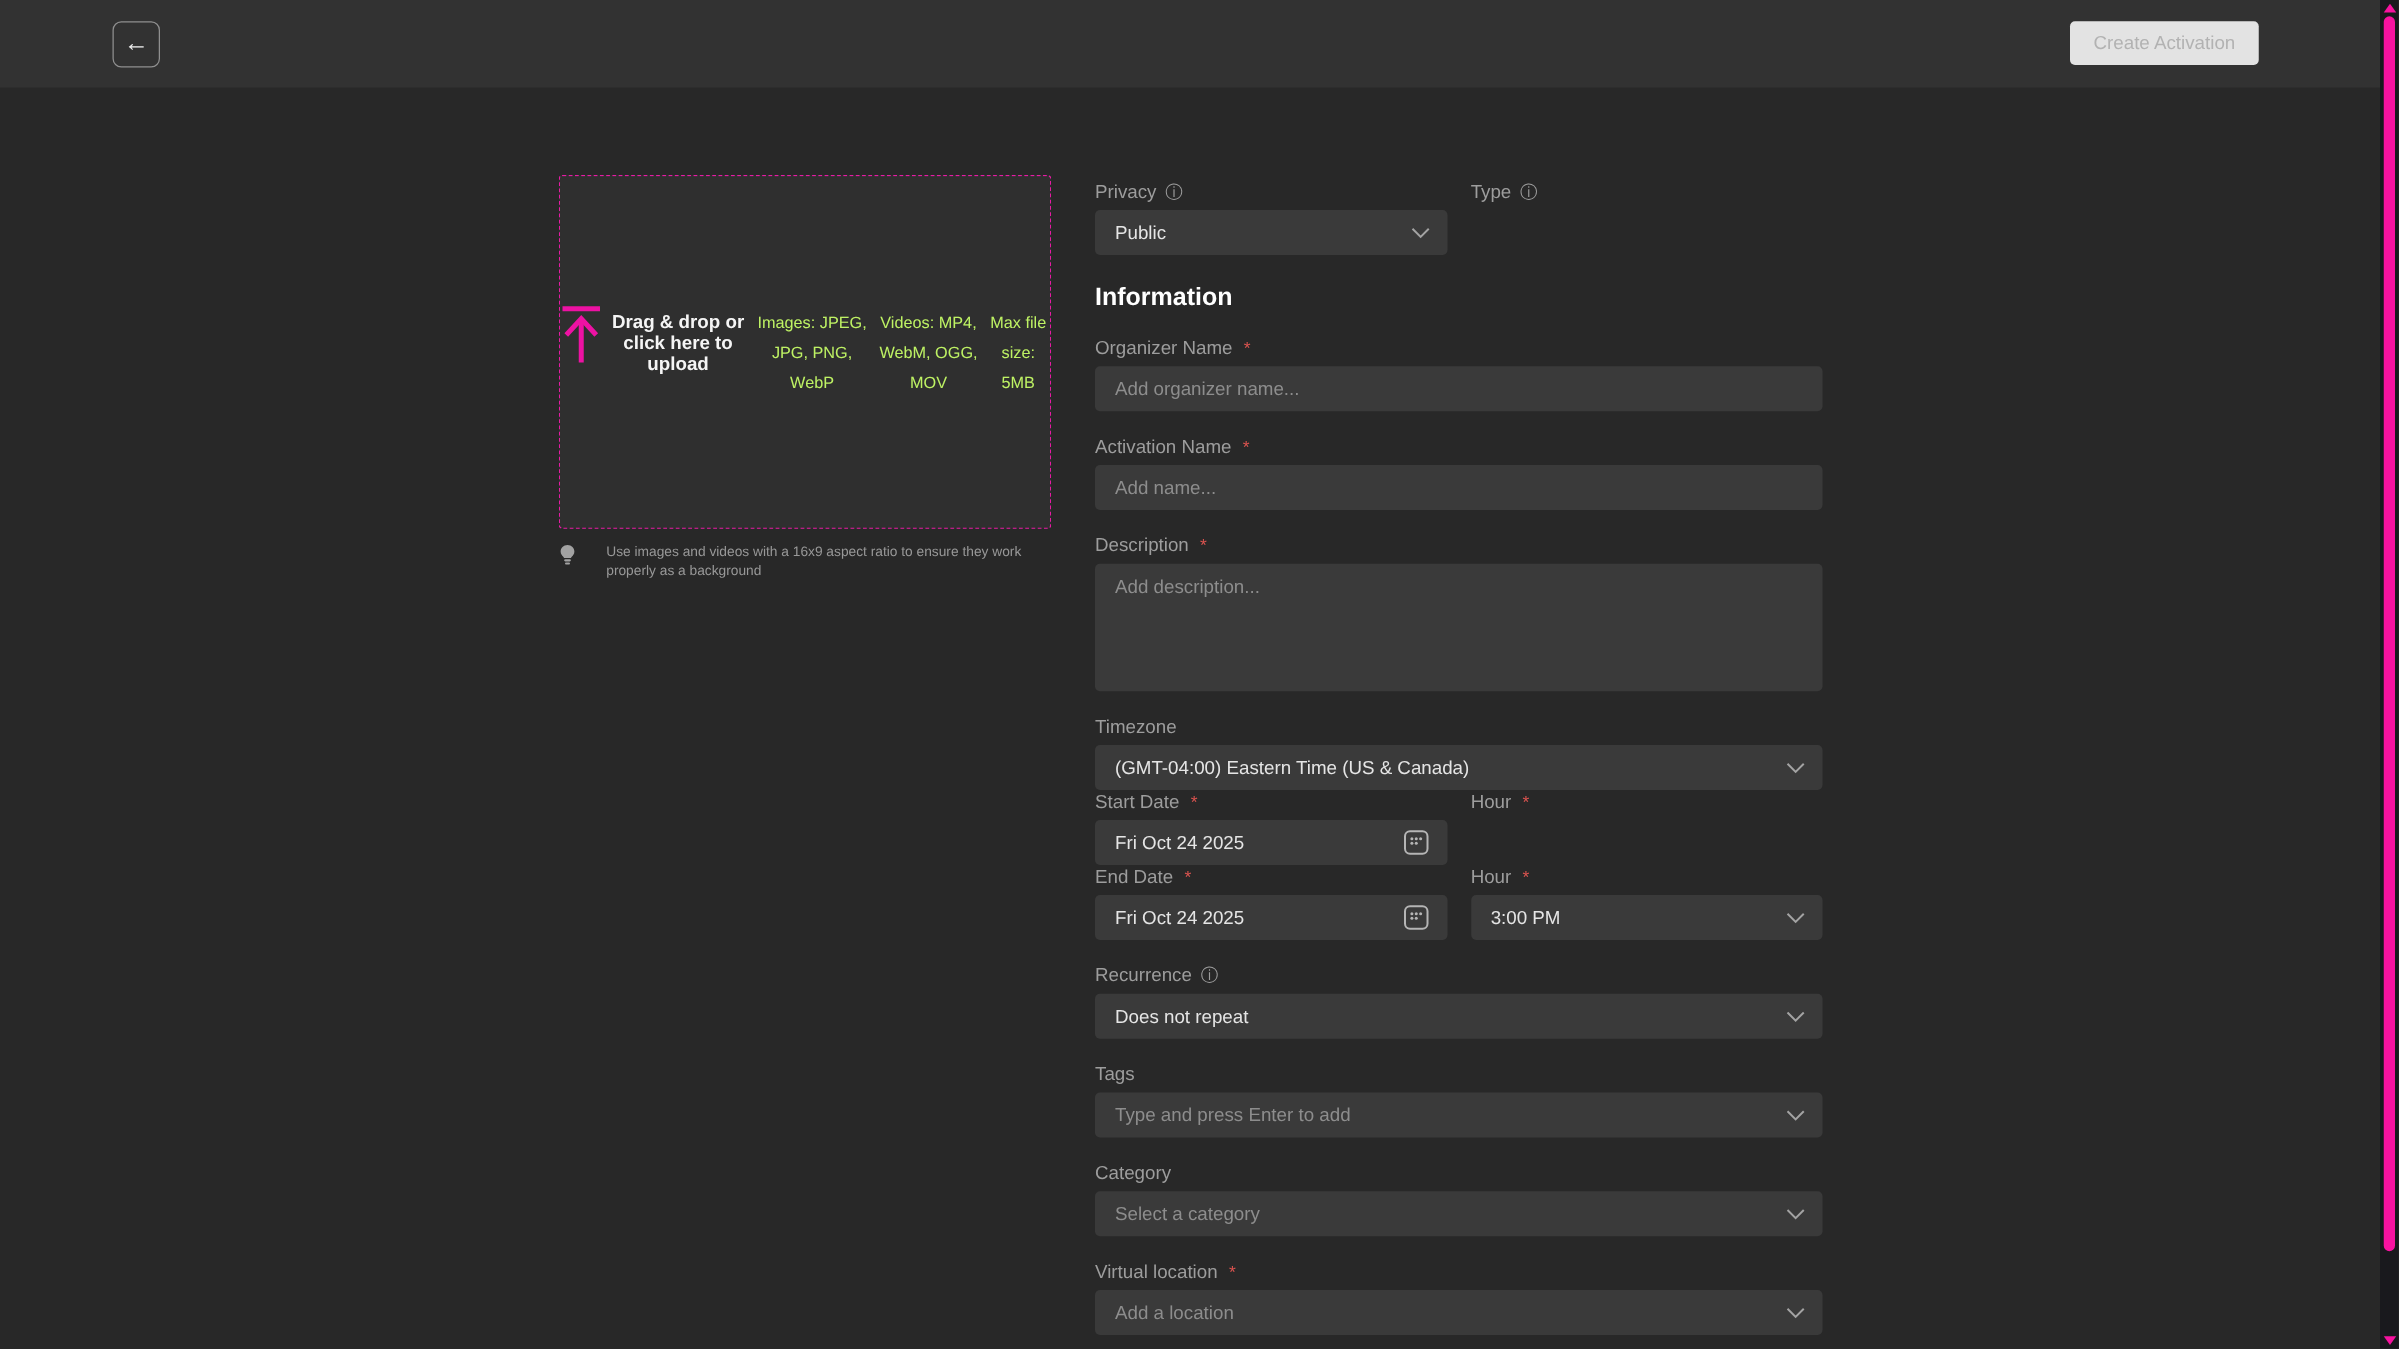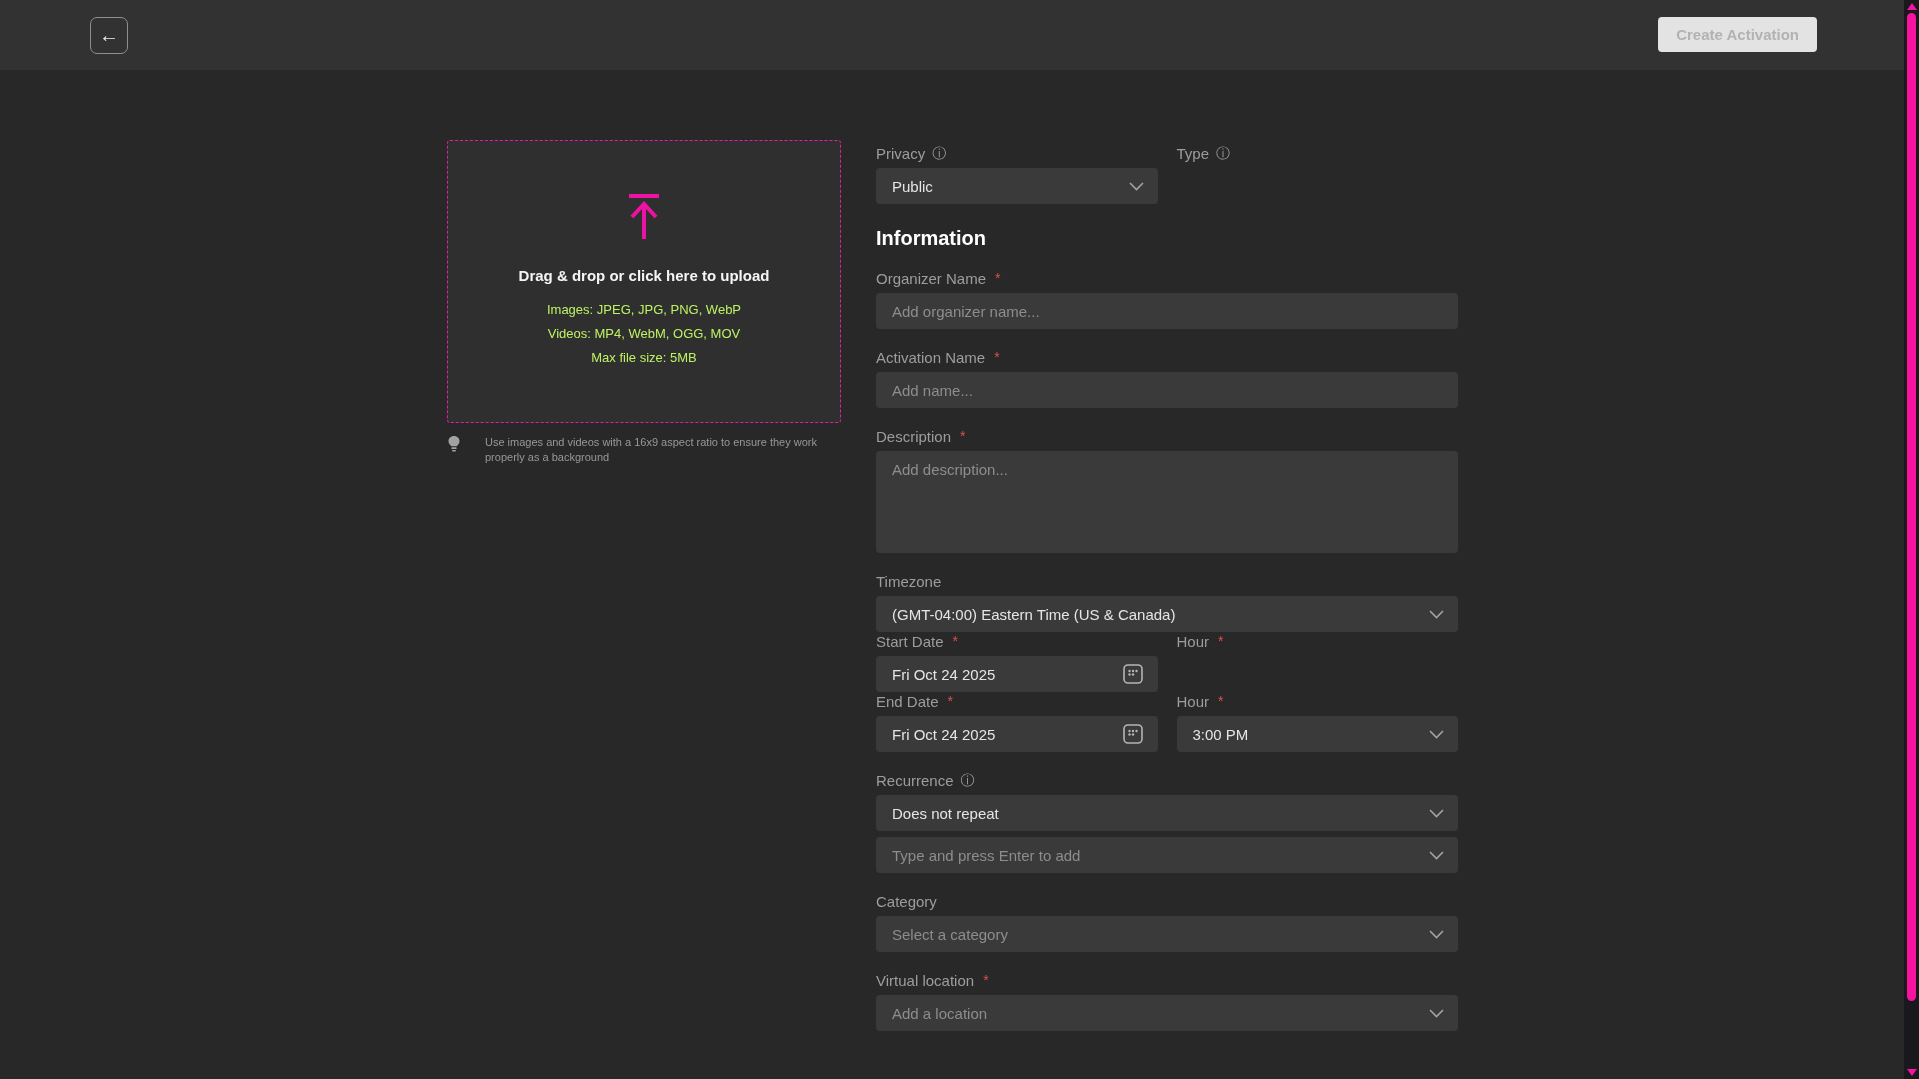--- a/index.html
+++ b/index.html
@@ -15,30 +15,30 @@
     position:absolute; left:0; top:0; width:1919px; height:70px;
     background:#323232;
   }
   .back-btn {
     position:absolute; left:90px; top:17px; width:38px; height:37px;
     background:transparent; border:1px solid #8f8f8f; border-radius:7px;
     color:#ececec; font-size:20px; line-height:35px; text-align:center;
     cursor:pointer; display:flex; align-items:center; justify-content:center;
   }
   .create-btn {
-    position:absolute; right:102px; top:17px; height:35px; min-width:151px;
+    position:absolute; right:112px; top:17px; height:35px; min-width:151px;
     background:#e3e3e3; color:#b2b2b2; border:none; border-radius:4px;
     font-family:"Liberation Sans", sans-serif;
-    font-size:15px; font-weight:700; padding:0 18px; cursor:default;
+    font-size:15px; font-weight:400; padding:0 18px; cursor:default;
   }
   
   .dropzone {
     position:absolute; left:447px; top:140px; width:394px; height:283px;
     background:#2f2f2f; border:1px dashed #e81ba5; border-radius:3px;
-    display:flex; flex-direction:column; align-items:center; justify-content:center;
+    display:flex; align-items:center; justify-content:center;
     cursor:pointer; text-align:center;
   }
   .upload-icon { margin-bottom:22px; }
   .dz-title { color:#f5f5f5; font-size:15px; font-weight:700; margin-bottom:14px; }
   .dz-sub { color:#bef264; font-size:13px; line-height:24px; }
   .tip {
     position:absolute; left:447px; top:435px; width:392px;
     display:flex; gap:24px; align-items:flex-start;
   }
   .tip-text { color:#989898; font-size:11px; line-height:15px; width:345px; }
@@ -256,20 +256,23 @@
   </div>
   <div class="field">
     <span class="value">Does not repeat</span>
     <span class="chev">
       <svg width="15" height="9" viewBox="0 0 15 9" fill="none">
           <polyline points="1,1 7.5,7.5 14,1" stroke="#a3a3a3" stroke-width="1.6"></polyline>
         </svg>
     </span>
   </div>
 
+  <div class="lbl">
+    <span>Tags</span>
+  </div>
   <div class="field">
     <span class="ph-value">Type and press Enter to add</span>
     <span class="chev">
       <svg width="15" height="9" viewBox="0 0 15 9" fill="none">
           <polyline points="1,1 7.5,7.5 14,1" stroke="#a3a3a3" stroke-width="1.6"></polyline>
         </svg>
     </span>
   </div>
 
   <div class="lbl">

